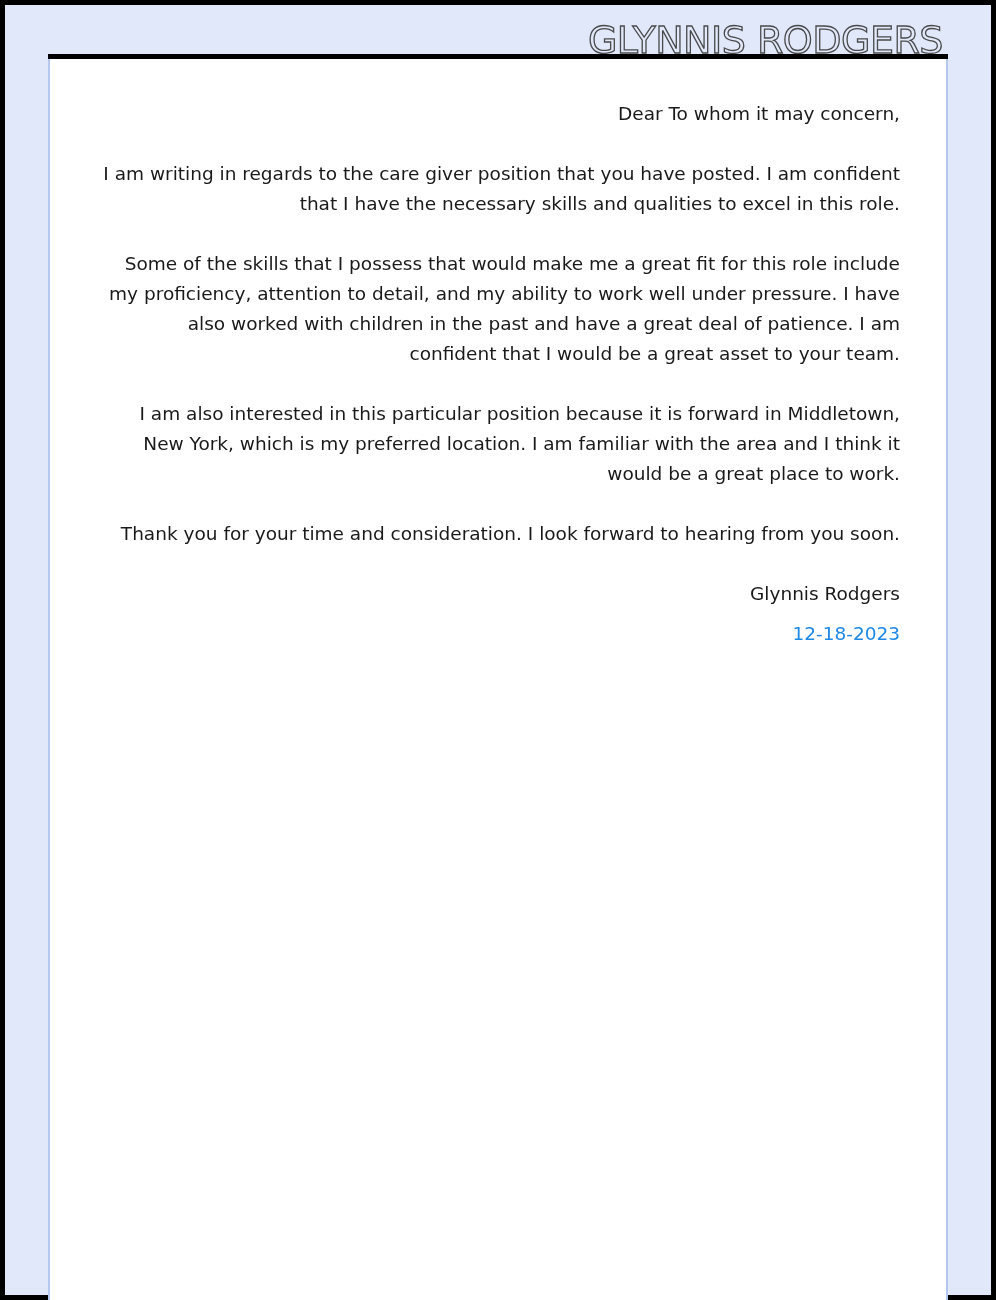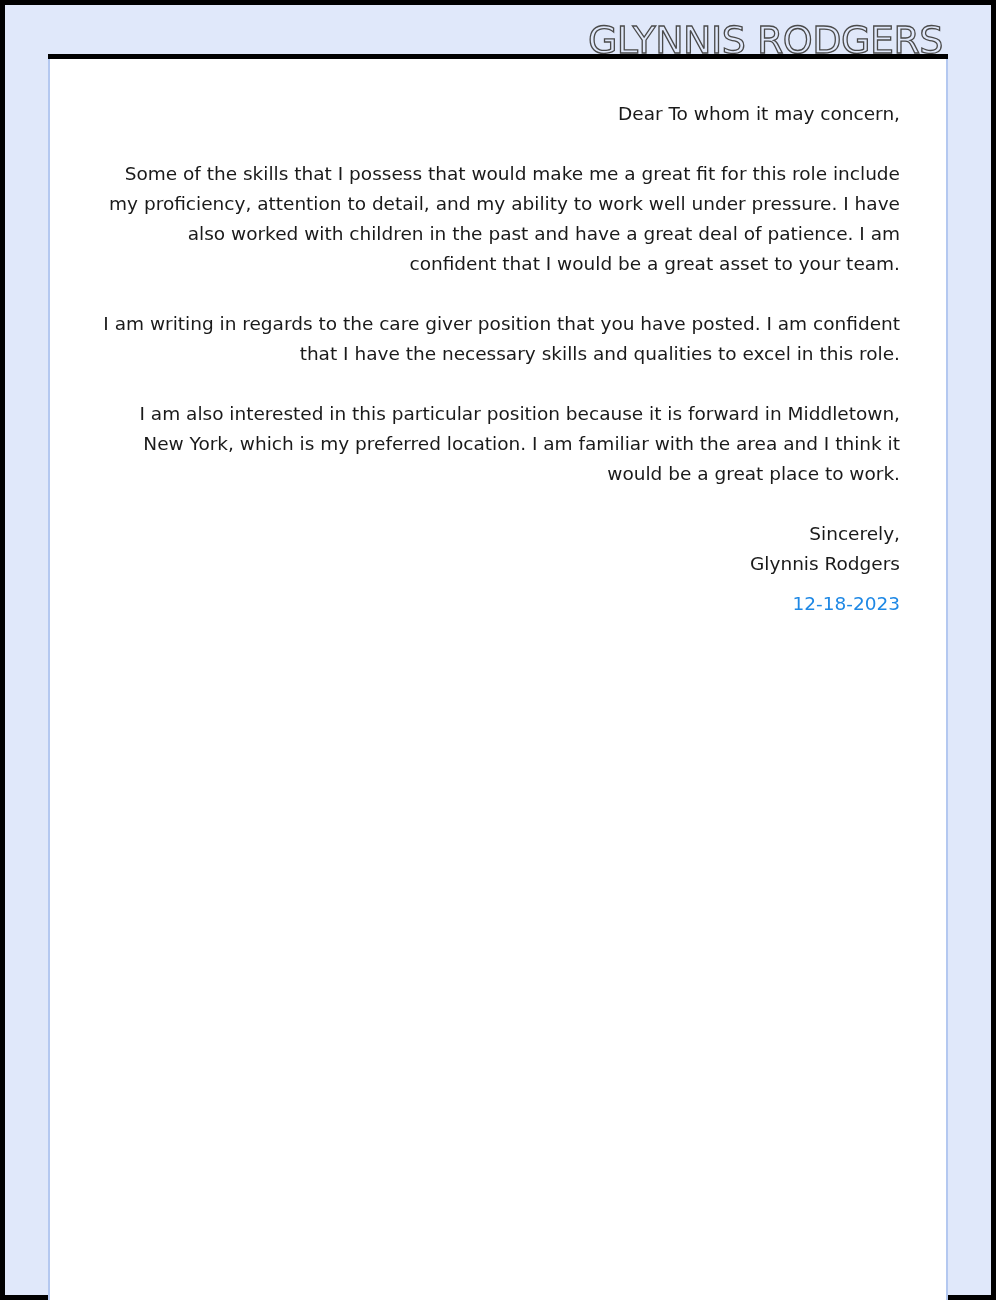--- a/index.html
+++ b/index.html
@@ -68,22 +68,22 @@
 </head>
 <body>
 
 <div class="frame">
   <div class="header-name">GLYNNIS RODGERS</div>
   <div class="top-rule"></div>
 
   <div class="page">
     <div class="letter">
       <p>Dear To whom it may concern,</p>
+      <p>I am writing in regards to the care giver position that you have posted. I am confident that I have the necessary skills and qualities to excel in this role.</p>
       <p>Some of the skills that I possess that would make me a great fit for this role include my proficiency, attention to detail, and my ability to work well under pressure. I have also worked with children in the past and have a great deal of patience. I am confident that I would be a great asset to your team.</p>
-      <p>I am writing in regards to the care giver position that you have posted. I am confident that I have the necessary skills and qualities to excel in this role.</p>
       <p>I am also interested in this particular position because it is forward in Middletown, New York, which is my preferred location. I am familiar with the area and I think it would be a great place to work.</p>
-      <p class="closing">Sincerely,</p>
+      <p>Thank you for your time and consideration. I look forward to hearing from you soon.</p>
       <p class="closing">Glynnis Rodgers</p>
       <div class="date">12-18-2023</div>
     </div>
     <div class="footer-brand">Middletown.com</div>
   </div>
 </div>
 
 </body></html>

